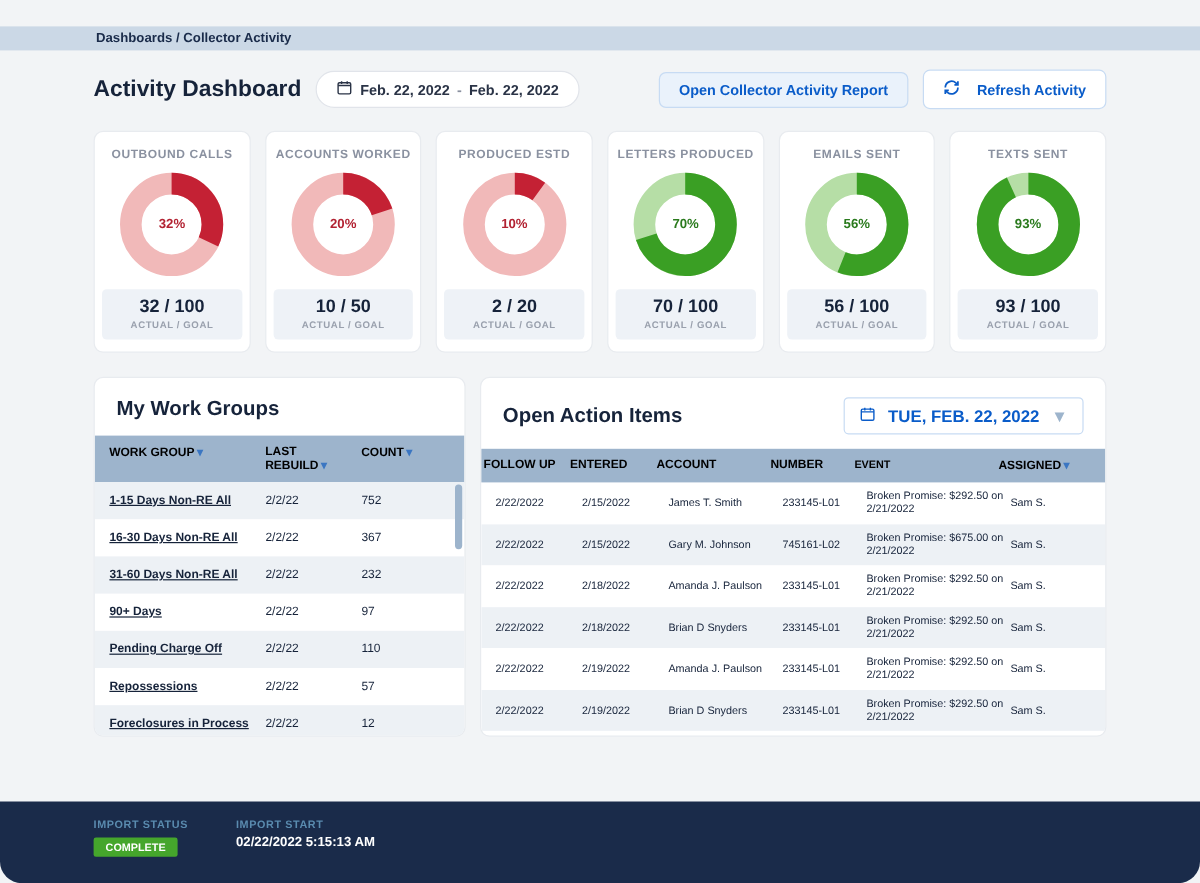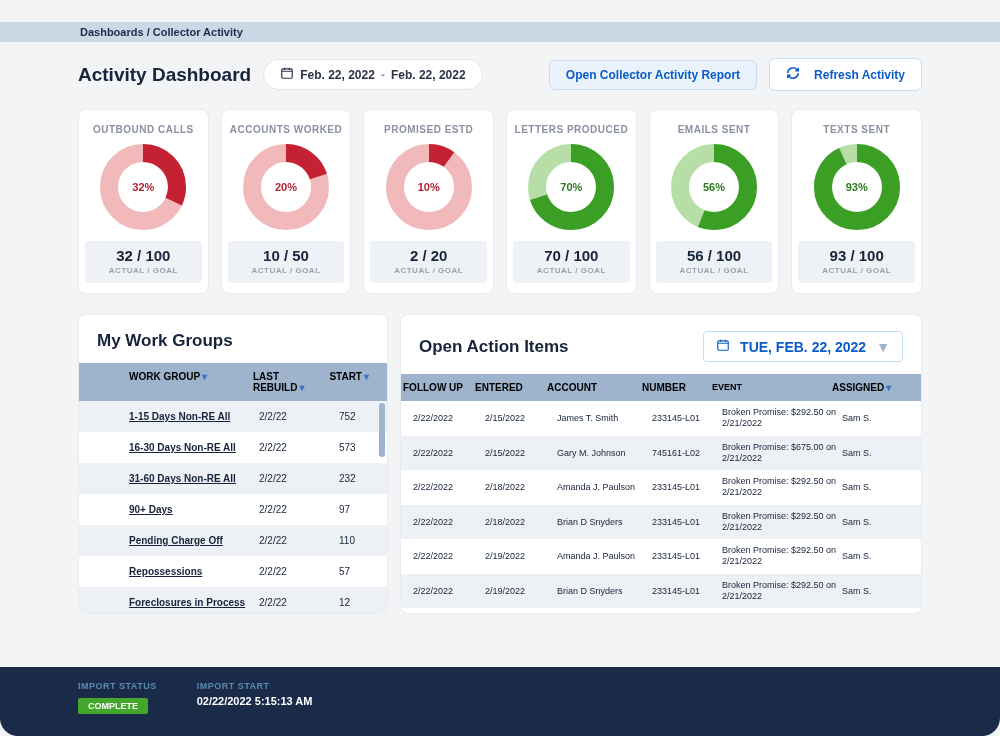--- a/index.html
+++ b/index.html
@@ -57,21 +57,21 @@
 .panel-header { padding: 16px 18px 12px 18px; display: flex; align-items: center; }
 .panel-header h2 { font-size: 17px; font-weight: 700; color: #16233a; }
 .panel-header .spacer { flex: 1; }
 .date-picker-btn {
   display: inline-flex; align-items: center; gap: 10px;
   border: 1px solid #c7dbf3; border-radius: 4px; padding: 6px 12px;
   color: #0a5cc9; font-size: 14px; font-weight: 700; cursor: pointer;
 }
 .wg-head { display: flex; background: #9db4cc; padding: 8px 12px; font-size: 10px; font-weight: 700; }
 .wg-head div, .wg-row div { padding-right: 6px; }
-.wg-c1 { width: 130px; margin-left: 38px; }
+.wg-c1 { width: 130px; }
 .wg-c2 { width: 80px; }
 .wg-c3 { flex: 1; }
 .wg-body { flex:1; overflow-y: auto; position: relative; }
 .wg-row {
   display: flex; padding: 10px 12px; font-size: 10px; color: #16233a;
 }
 .wg-row:nth-child(even) { background: #edf1f5; }
 .wg-row .wg-c1 { font-weight: 600; text-decoration: underline; }
 .wg-scrollbar {
   position: absolute; right: 2px; top: 2px; width: 6px; height: 54px;
@@ -156,21 +156,21 @@
         <div class="donut-wrap"><svg viewBox="0 0 88 88">
             <circle cx="44" cy="44" r="34" fill="none" stroke="#f1b9b9" stroke-width="18"></circle>
             <circle cx="44" cy="44" r="34" fill="none" stroke="#c42134" stroke-width="18" stroke-dasharray="42.72566008882119 213.62830044410595" transform="rotate(-90 44 44)"></circle>
           </svg><div class="donut-center red">20%</div></div>
         <div class="metric-value-box">
           <div class="metric-value">10 / 50</div>
           <div class="metric-sub">ACTUAL / GOAL</div>
         </div>
       </div>
       <div class="metric-card">
-        <div class="metric-title">PROMISED ESTD</div>
+        <div class="metric-title">PRODUCED ESTD</div>
         <div class="donut-wrap"><svg viewBox="0 0 88 88">
             <circle cx="44" cy="44" r="34" fill="none" stroke="#f1b9b9" stroke-width="18"></circle>
             <circle cx="44" cy="44" r="34" fill="none" stroke="#c42134" stroke-width="18" stroke-dasharray="21.362830044410597 213.62830044410595" transform="rotate(-90 44 44)"></circle>
           </svg><div class="donut-center red">10%</div></div>
         <div class="metric-value-box">
           <div class="metric-value">2 / 20</div>
           <div class="metric-sub">ACTUAL / GOAL</div>
         </div>
       </div>
       <div class="metric-card">
@@ -209,33 +209,33 @@
     </div>
 
   <div class="panels-row">
     <div class="panel panel-left">
       <div class="panel-header">
         <h2>My Work Groups</h2>
       </div>
       <div class="wg-head">
         <div class="wg-c1"><span>WORK GROUP</span><span class="filter-icon">▾</span></div>
         <div class="wg-c2"><span>LAST REBUILD</span><span class="filter-icon">▾</span></div>
-        <div class="wg-c3"><span>START</span><span class="filter-icon">▾</span></div>
+        <div class="wg-c3"><span>COUNT</span><span class="filter-icon">▾</span></div>
       </div>
       <div class="wg-body" id="wg-body">
         <div class="wg-scrollbar"></div>
       <div class="wg-row">
             <div class="wg-c1">1-15 Days Non-RE All</div>
             <div class="wg-c2">2/2/22</div>
             <div class="wg-c3">752</div>
           </div>
           <div class="wg-row">
             <div class="wg-c1">16-30 Days Non-RE All</div>
             <div class="wg-c2">2/2/22</div>
-            <div class="wg-c3">573</div>
+            <div class="wg-c3">367</div>
           </div>
           <div class="wg-row">
             <div class="wg-c1">31-60 Days Non-RE All</div>
             <div class="wg-c2">2/2/22</div>
             <div class="wg-c3">232</div>
           </div>
           <div class="wg-row">
             <div class="wg-c1">90+ Days</div>
             <div class="wg-c2">2/2/22</div>
             <div class="wg-c3">97</div>

